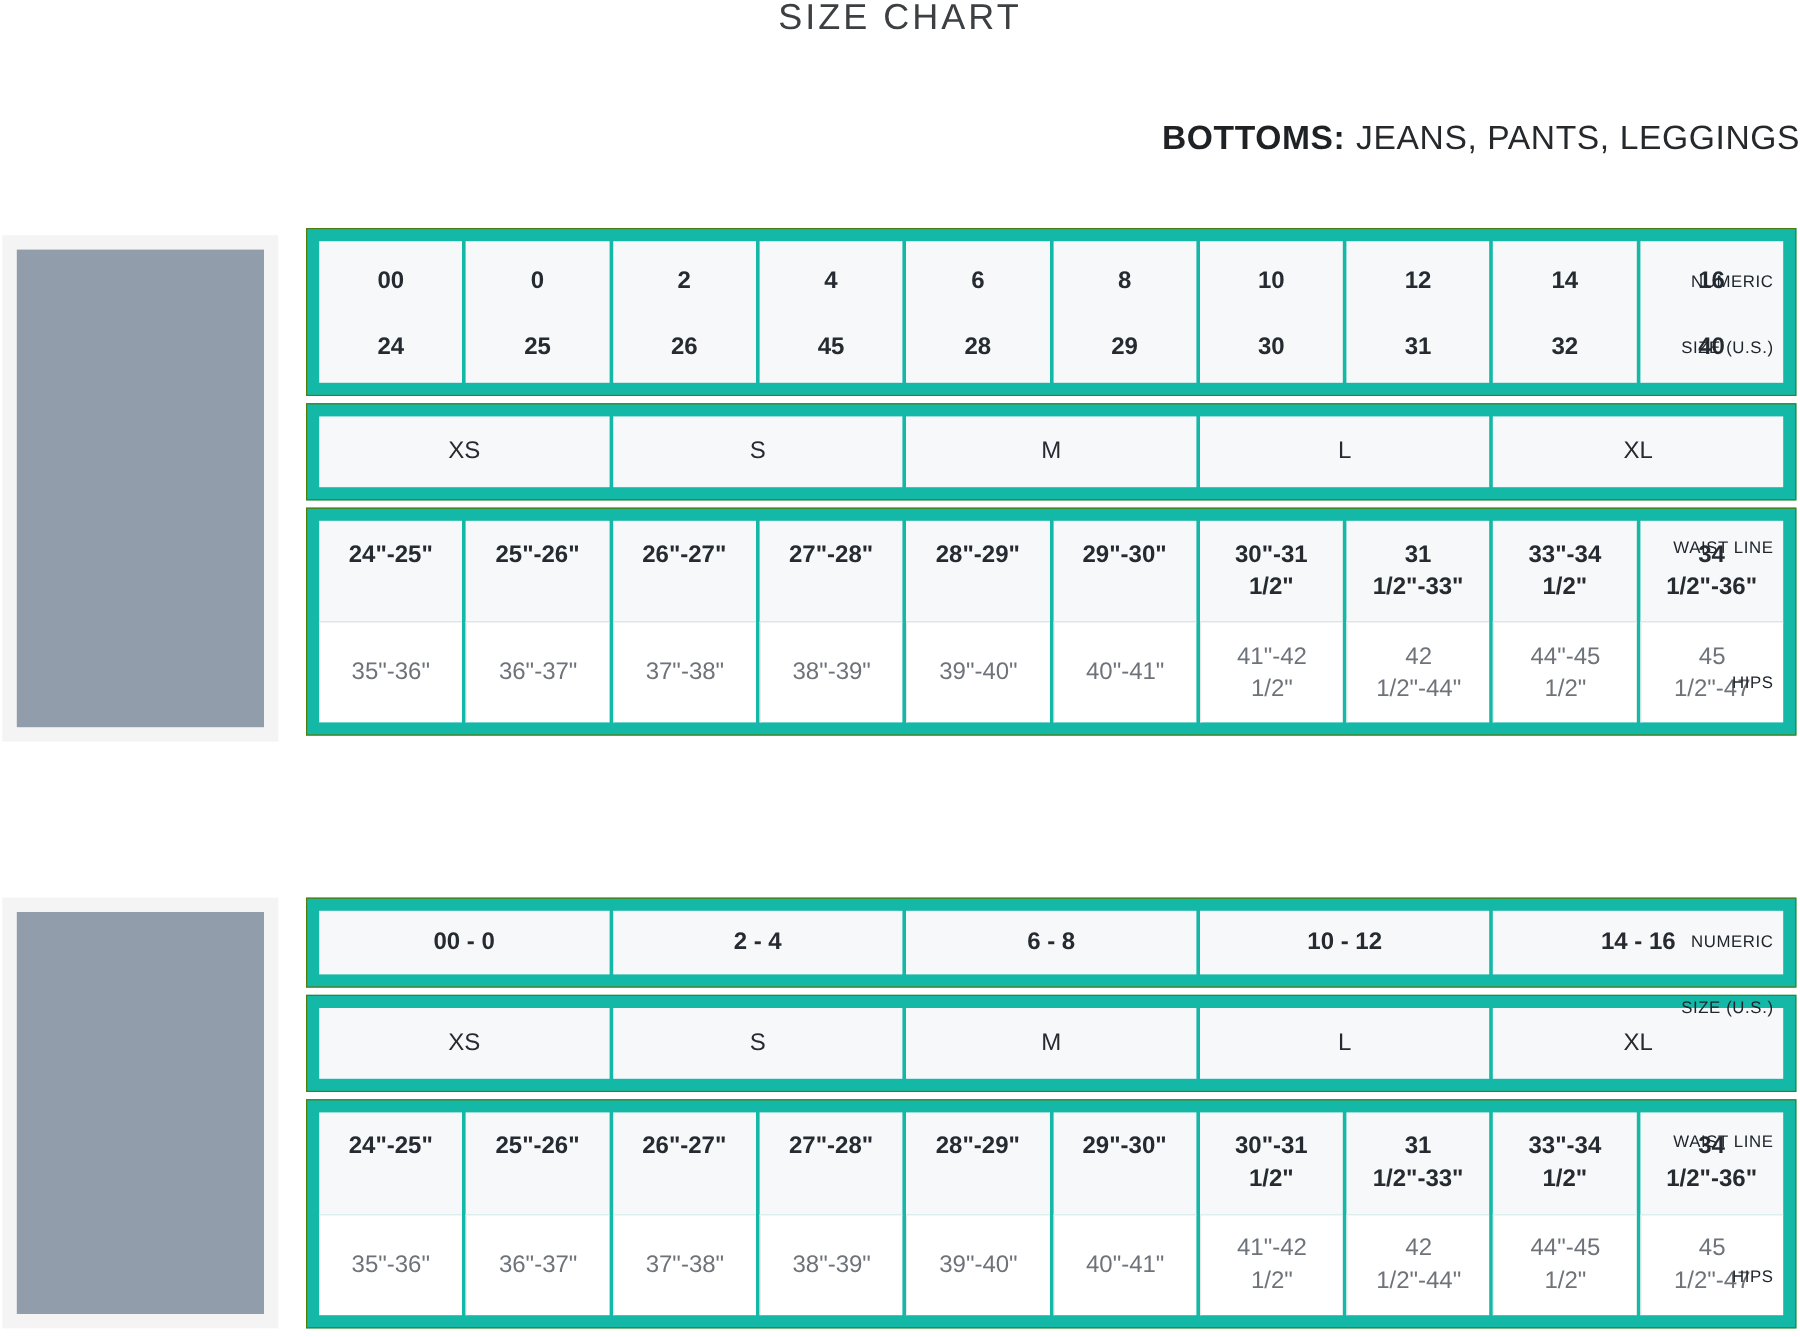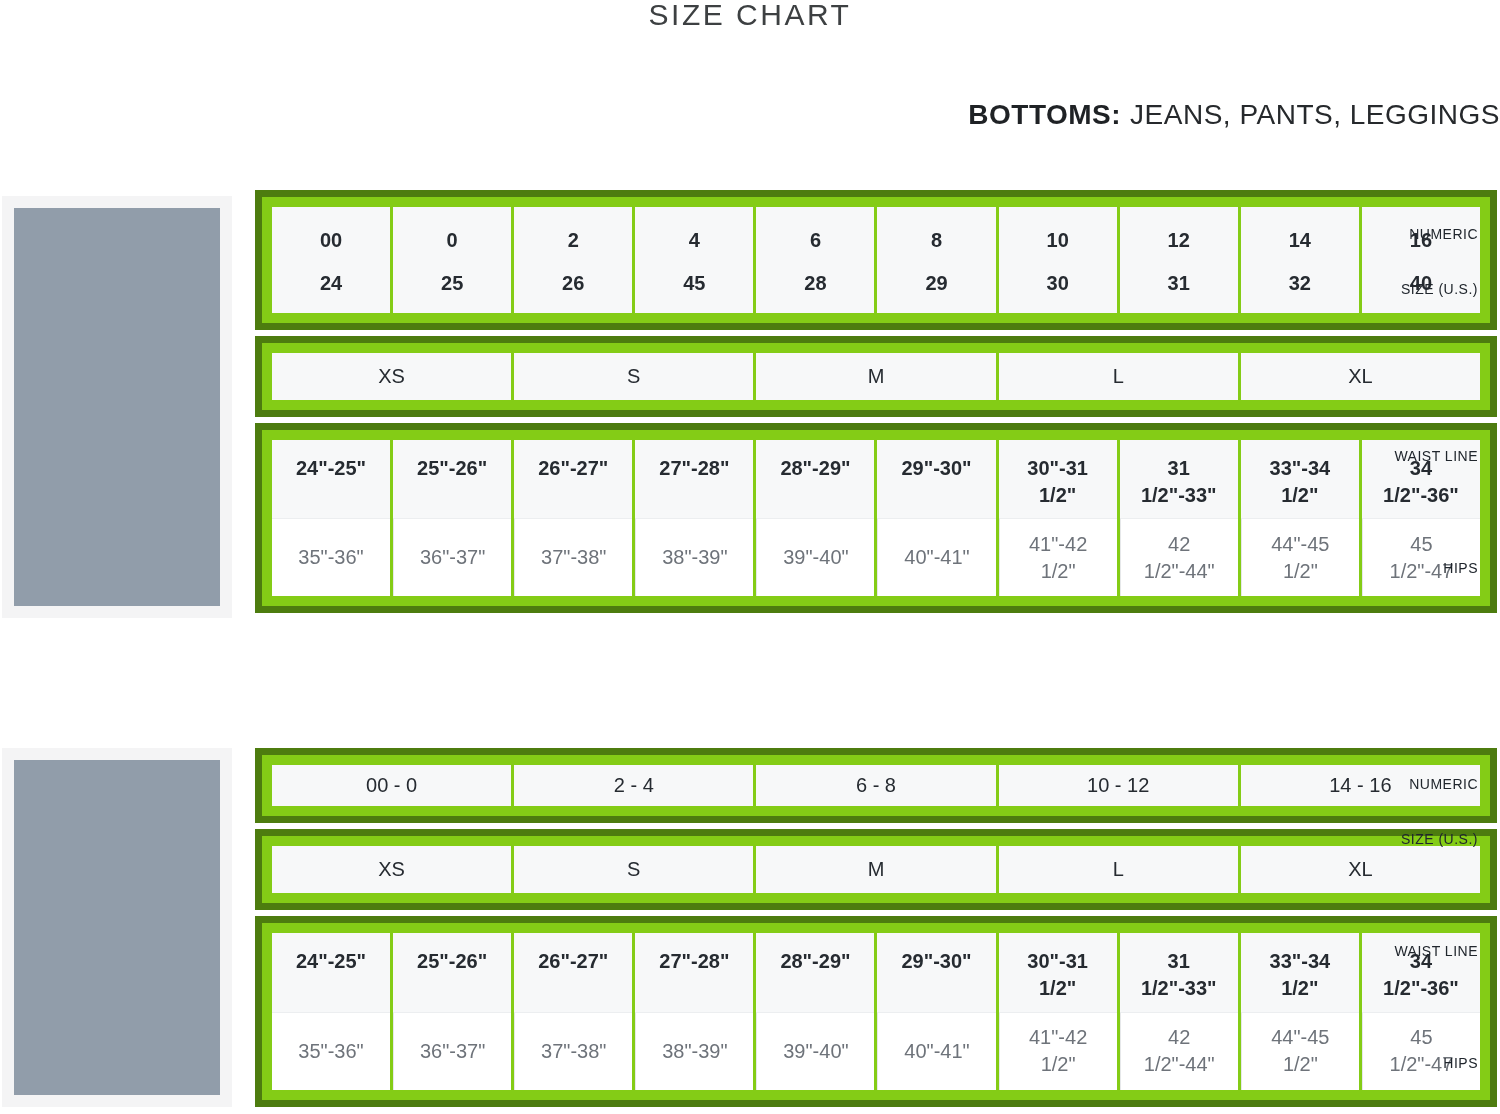--- a/index.html
+++ b/index.html
@@ -32,34 +32,34 @@
     letter-spacing:0.5px; color:#20262d; white-space:nowrap;
   }
   .panel-bottoms { top:196px; height:422px; }
   .panel-tops    { top:748px; height:359px; }
   
   .side-label { z-index:2; }
 
   
   .band {
     position:absolute; left:255px; width:1242px;
-    background:#84cc16; border:7px solid #4d7c0f;
+    background:#14b8a6; border:1px solid #4d7c0f;
   }
   .grid10, .grid5 { display:grid; gap:3px; padding:10px; height:100%; }
   .grid10 { grid-template-columns:repeat(10,1fr); }
   .grid5  { grid-template-columns:repeat(5,1fr); }
   .cell {
     background:#f7f8f9; display:flex; align-items:center; justify-content:center;
     font-size:20px; color:#262b31; text-align:center; white-space:pre-line;
     line-height:27px;
   }
   .num-pair { flex-direction:column; justify-content:space-between;
     padding:20px 0 16px 0; font-weight:600; }
   .letter-cell { font-weight:400; }
-  .range-cell { font-weight:400; }
+  .range-cell { font-weight:700; }
   .waist-cell { font-weight:700; align-items:flex-start; padding-top:15px; }
   .hips-cell  { background:#fff; font-weight:400; color:#6e737a; border-top:1px solid #eceef0; }
   .hips-cell + .hips-cell { border-left:1px solid #e6e8ea; }
 
   .band-b-num  { top:190px; height:140px; }
   .band-b-let  { top:336px; height:81px;  }
   .band-b-wh   { top:423px; height:190px; }
   .band-t-num  { top:748px; height:75px;  }
   .band-t-let  { top:829px; height:81px;  }
   .band-t-wh   { top:916px; height:191px; }

